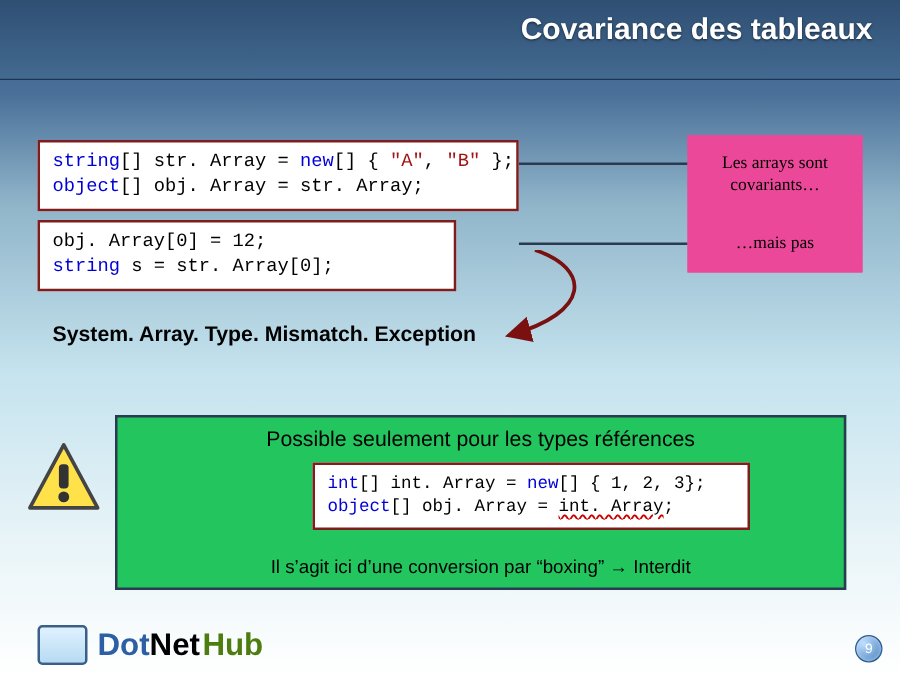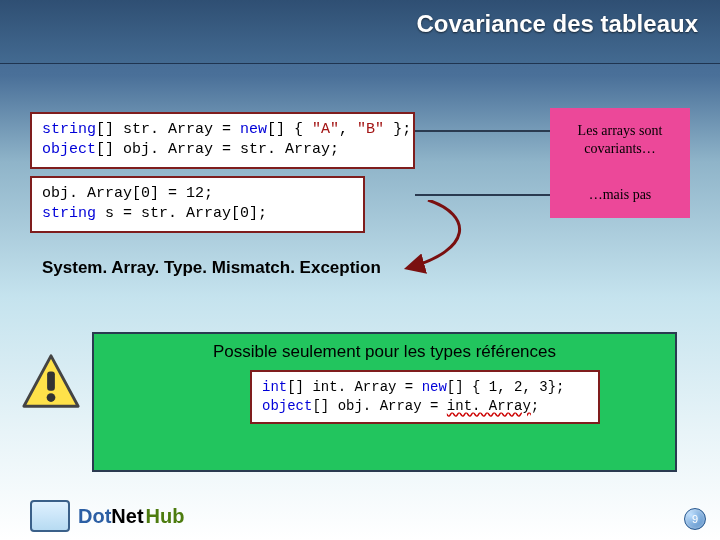--- a/index.html
+++ b/index.html
@@ -64,21 +64,21 @@
   }
 
   .footer-logo {
     position: absolute; left: 30px; bottom: 8px; display: flex; align-items: center; gap: 8px;
   }
   .footer-logo .globebox {
     width: 40px; height: 32px; border: 2px solid #3a6089; border-radius: 4px;
     background: linear-gradient(#dff1ff,#b7dbf2); position: relative;
   }
   .footer-logo .brand { display:flex; flex-direction:column; }
-  .footer-logo .dnh { font-size: 20px; font-weight: bold; display:flex; align-items:baseline;}
+  .footer-logo .dnh { font-size: 25px; font-weight: bold; display:flex; align-items:baseline;}
   .footer-logo .dnh .dot { color:#2c5fa4; }
   .footer-logo .dnh .net { color:#000;text-align:right; }
   .footer-logo .dnh .hub { color:#4d7c0f; margin-left:2px; }
   .footer-logo .tagline { font-size: 10px; font-style: italic; color:#2c5fa4; }
 
   .page-num {
     position: absolute; right: 14px; bottom: 10px;
     width: 22px; height: 22px; border-radius: 50%;
     background: radial-gradient(circle at 30% 30%, #bfe0ff, #3a77b8);
     border: 1px solid #2a5a90;
@@ -122,20 +122,23 @@
 
 <svg class="arrow" style="top:116px; left:415px;" width="135" height="30">
   <line x1="0" y1="15" x2="135" y2="15" stroke="#2a3a50" stroke-width="2"></line>
 </svg>
 <svg class="arrow" style="top:180px; left:415px;" width="135" height="30">
   <line x1="0" y1="15" x2="135" y2="15" stroke="#2a3a50" stroke-width="2"></line>
 </svg>
 
 <div class="bottom-panel">
   <div class="line1">Possible seulement pour les types références</div>
+  <div class="line2">
+    <span>Il s’agit ici d’une conversion par “boxing” </span><span class="arrowchar">→</span><span> Interdit</span>
+  </div>
 </div>
 
 <div id="code3" class="code-box"><span class="kw">int</span><span>[] int. Array = </span><span class="kw">new</span><span>[] { 1, 2, 3};</span>
 <span class="kw">object</span><span>[] obj. Array = </span><span class="wavy">int. Array</span><span>;</span></div>
 
 <svg class="warning-icon" viewBox="0 0 64 64">
   <polygon points="32,4 60,56 4,56" fill="#ffe24a" stroke="#444" stroke-width="3" stroke-linejoin="round"></polygon>
   <rect x="28" y="20" width="8" height="20" rx="3" fill="#333"></rect>
   <circle cx="32" cy="47" r="4.5" fill="#333"></circle>
 </svg>

